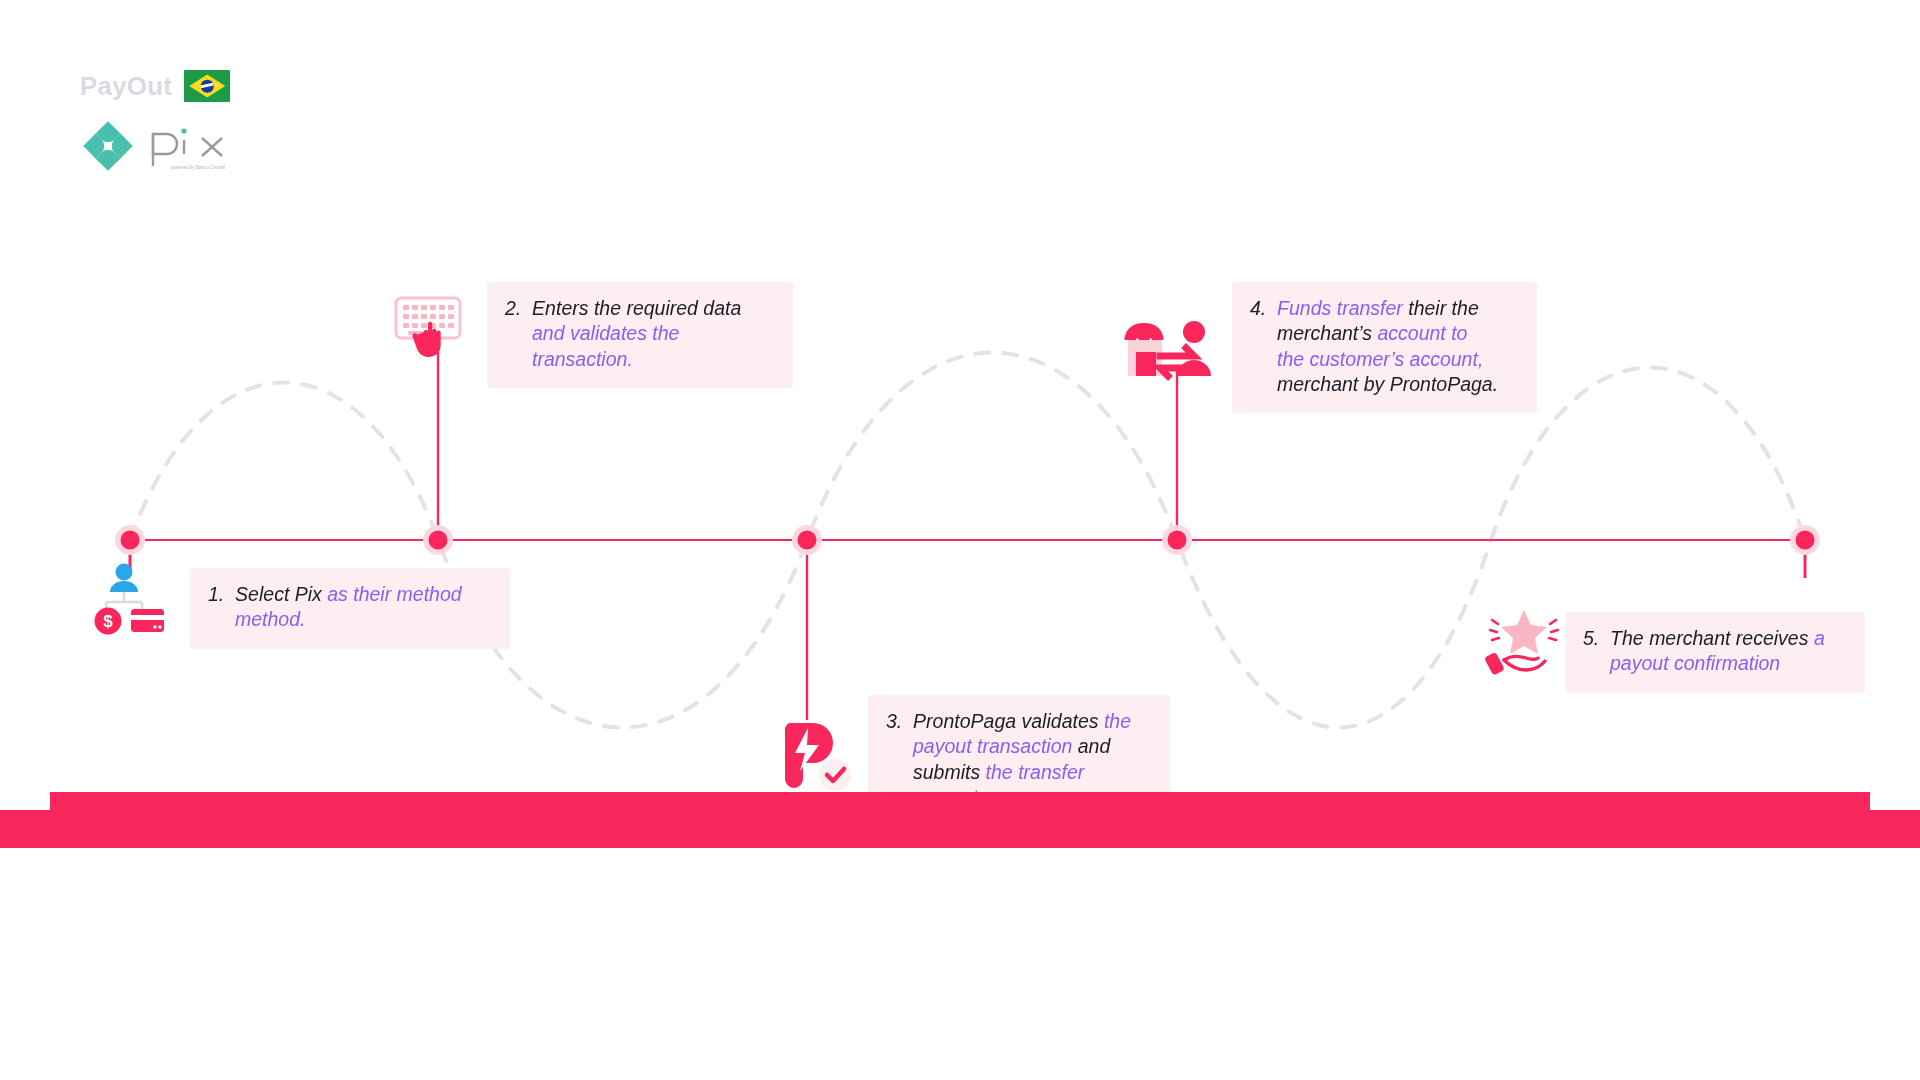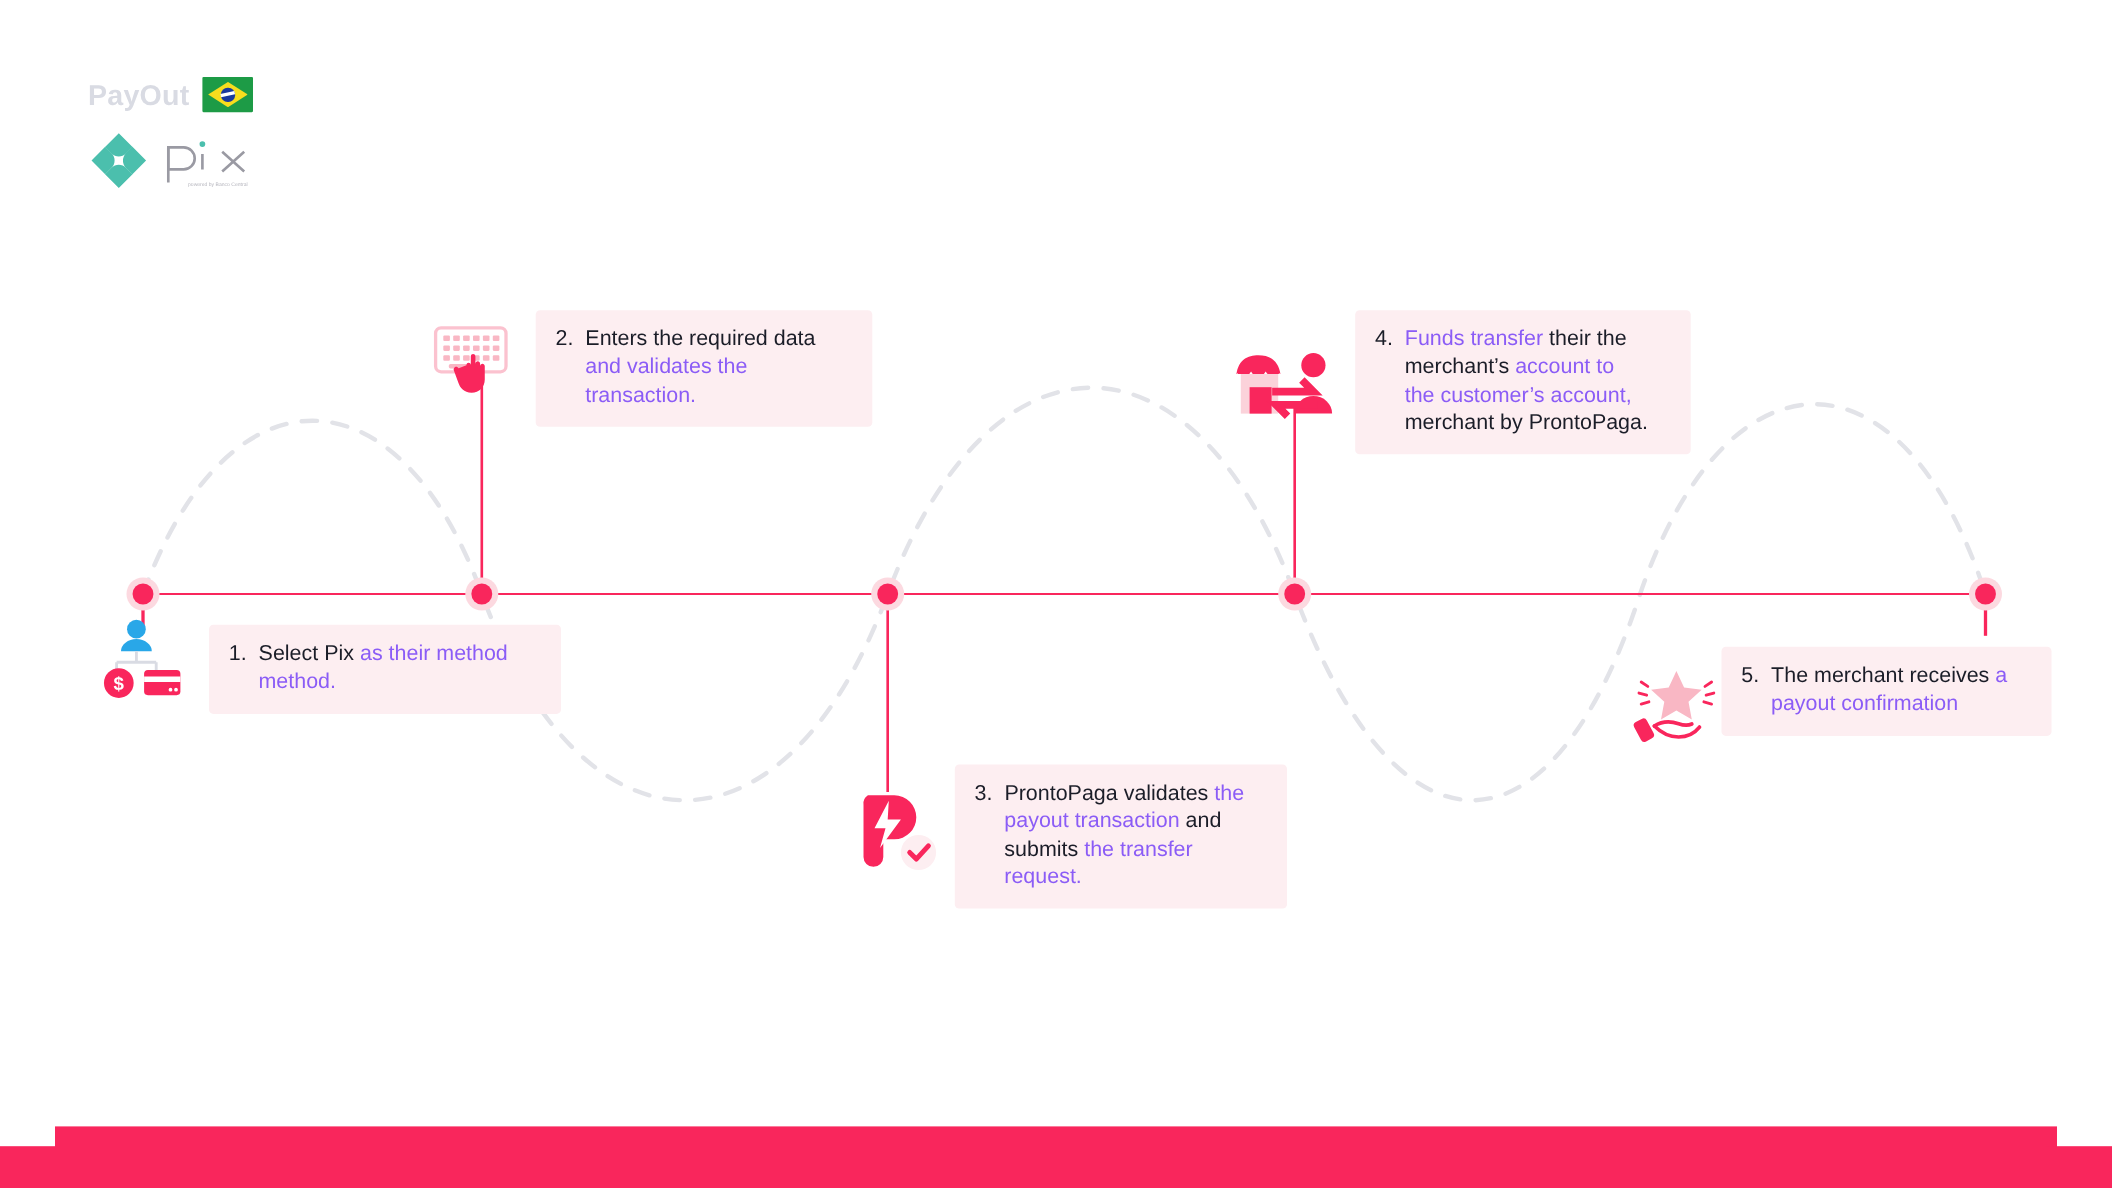--- a/index.html
+++ b/index.html
@@ -2,21 +2,21 @@
 <html><head>
 <meta charset="utf-8">
 <style>
   html,body{margin:0;padding:0;}
   body{
     width:1920px;height:1080px;
     background:#ffffff;
     font-family:"Liberation Sans", sans-serif;
     overflow:hidden;position:relative;
   }
-  #stage{position:absolute;left:0;top:0;width:1920px;height:1080px;}
+  #stage{position:absolute;left:0;top:0;width:1920px;height:848px;}
 
   
   #brand{position:absolute;left:80px;top:68px;width:260px;height:120px;}
   #payout-row{display:flex;align-items:center;gap:12px;height:36px;}
   #payout-text{
     font-size:26px;font-weight:700;color:#d9dbe3;letter-spacing:.2px;
     line-height:1;
   }
   #flag{width:46px;height:32px;position:relative;border-radius:1px;overflow:hidden;
         background:#1d9b46;}
@@ -41,21 +41,21 @@
   .node .core{position:absolute;left:50%;top:50%;width:19px;height:19px;
       transform:translate(-50%,-50%);border-radius:50%;background:#f9265c;}
 
   
   .callout{
     position:absolute;background:#fdeef1;border-radius:4px;
     padding:14px 20px 16px 18px;
     font-size:19.5px;line-height:1.30;color:#1b1d28;
     box-sizing:border-box;
   }
-  .callout .ln{display:block;white-space:nowrap;}
+  .callout .ln{display:block;white-space:nowrap;font-style:italic;}
   .callout .num{color:#1b1d28;}
   .hl{color:#8b5cf6;}
 
   
   .icon-wrap{position:absolute;}
 
   
   #footer{position:absolute;left:0;bottom:0;width:1920px;height:56px;}
   #footer .seg-main{position:absolute;left:50px;top:0;width:1820px;height:56px;
       background:#f9265c;}
@@ -243,21 +243,21 @@
       <span class="ln"><span style="display: inline-block; width: 27px;"></span><span class="hl">request.</span></span>
     </div>
 
   <div class="callout" style="left:1232px;top:282px;width:305px">
       <span class="ln"><span class="num hl">4.&nbsp;&nbsp;</span><span class="hl">Funds transfer</span><span> their the</span></span>
       <span class="ln"><span style="display: inline-block; width: 27px;"></span><span>merchant’s </span><span class="hl">account to</span></span>
       <span class="ln"><span style="display: inline-block; width: 27px;"></span><span class="hl">the customer’s account,</span></span>
       <span class="ln"><span style="display: inline-block; width: 27px;"></span><span>merchant by ProntoPaga.</span></span>
     </div>
 
-  <div class="callout" style="left:1565px;top:588px;width:300px">
+  <div class="callout" style="left:1565px;top:612px;width:300px">
       <span class="ln"><span class="num">5.&nbsp;&nbsp;</span><span>The merchant receives </span><span class="hl">a</span></span>
       <span class="ln"><span style="display: inline-block; width: 27px;"></span><span class="hl">payout confirmation</span></span>
     </div>
 
   <div id="footer">
     <div class="seg-left"></div>
     <div class="seg-main"></div>
     <div class="seg-right"></div>
   </div>
 

